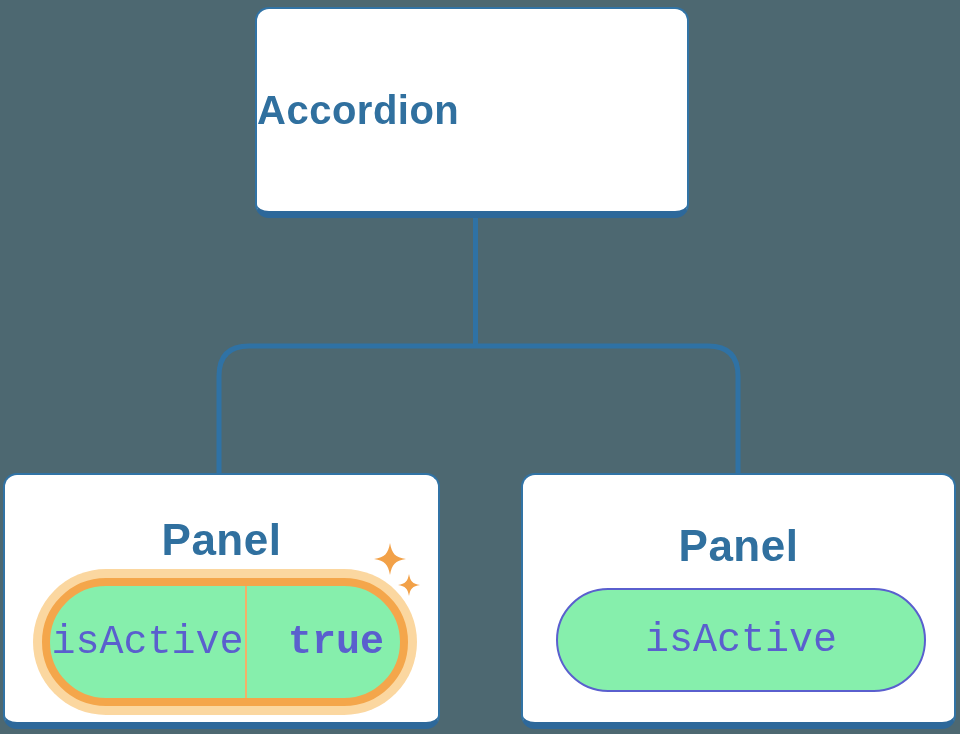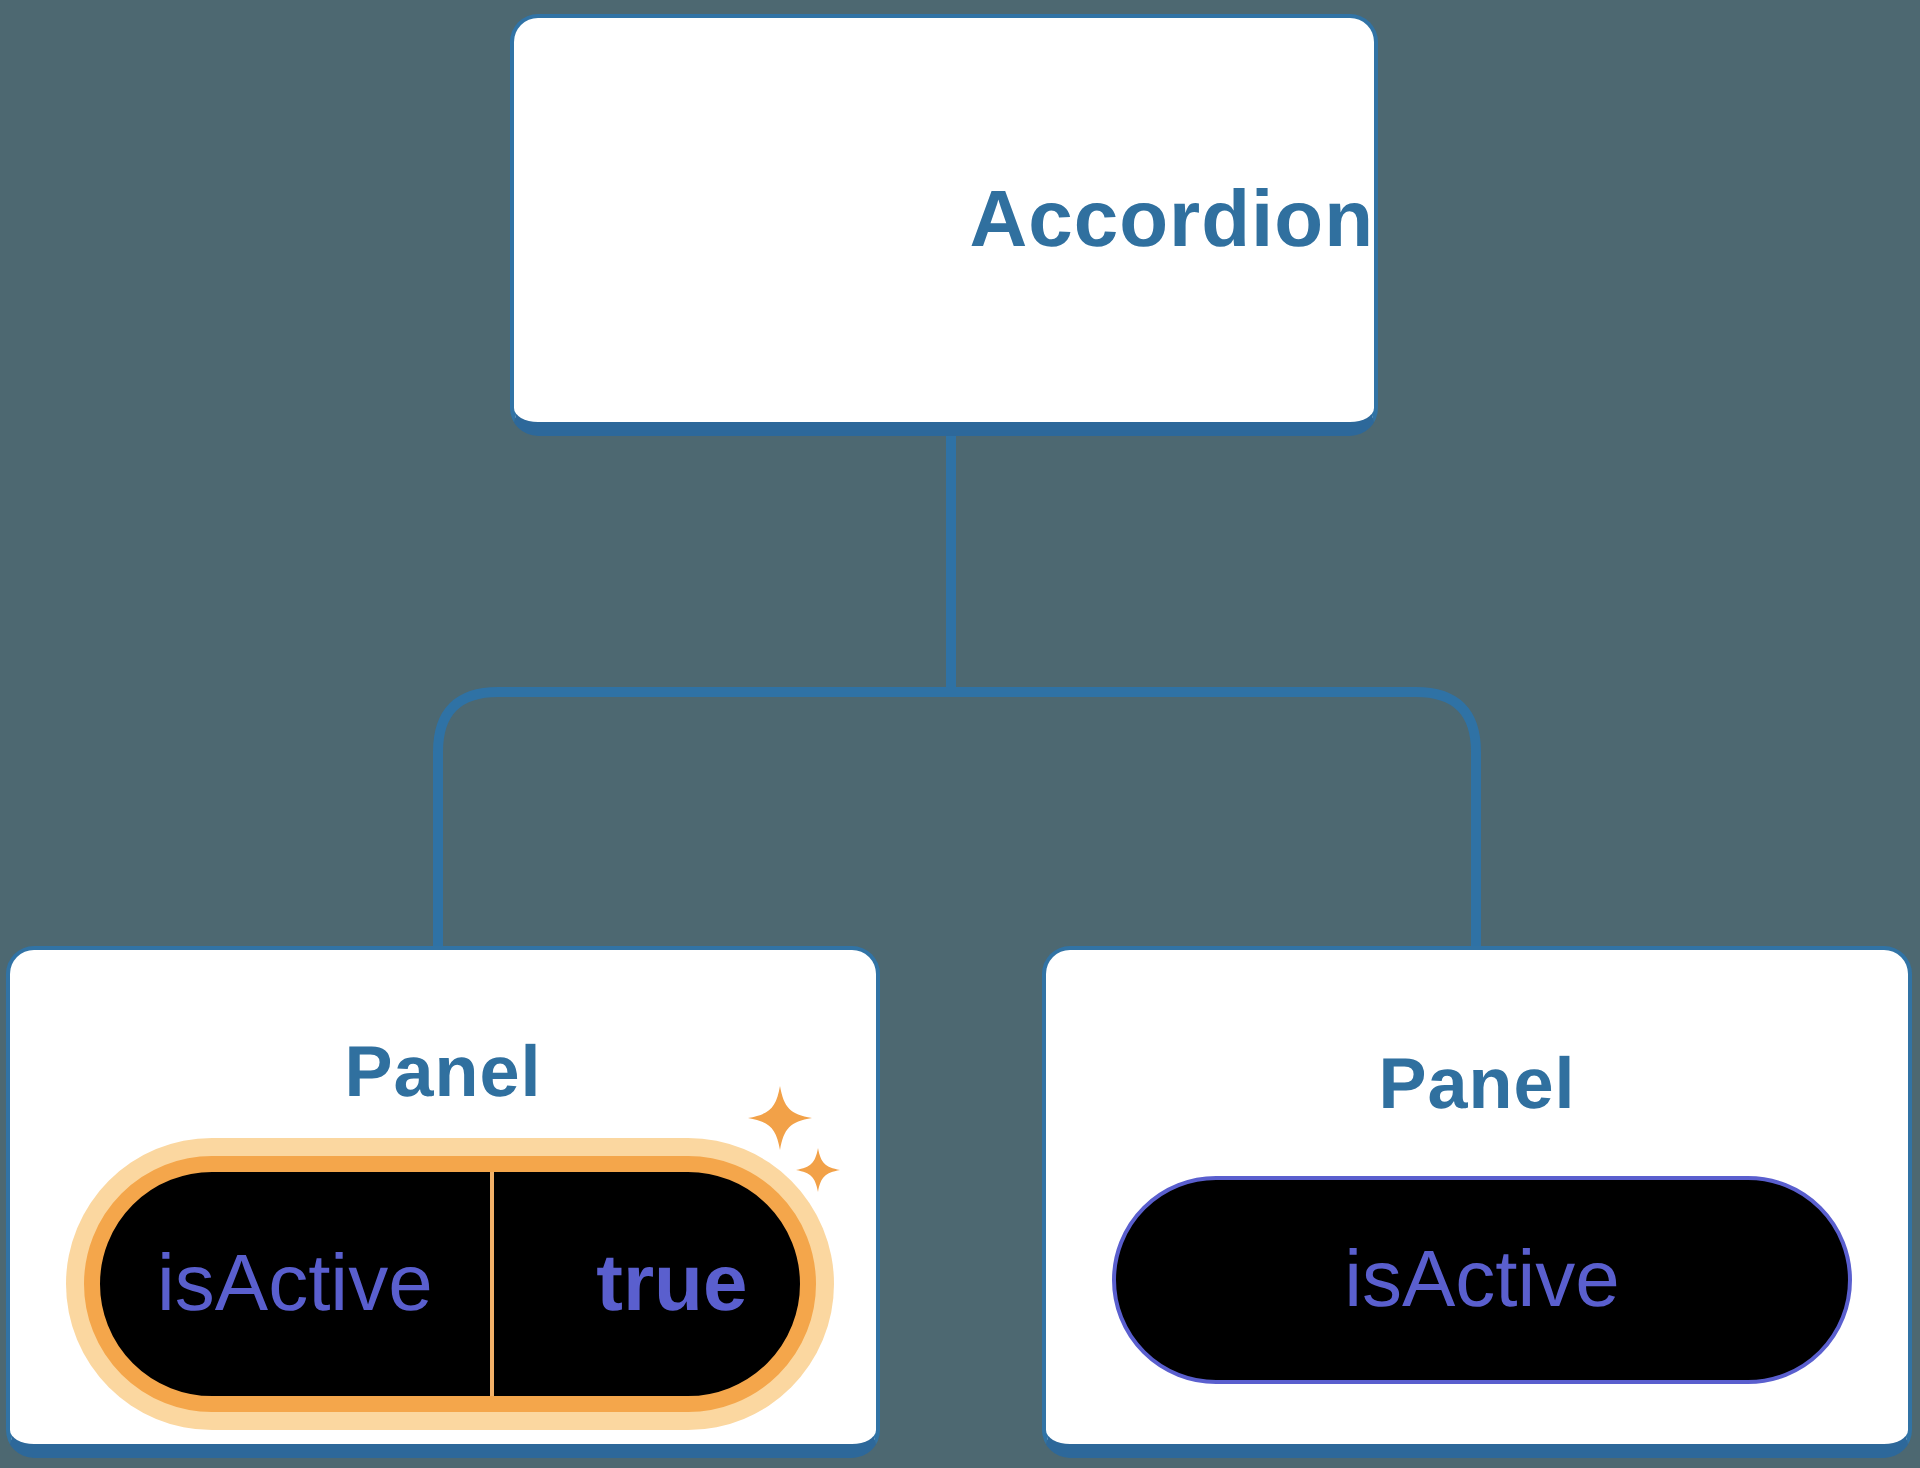--- a/index.html
+++ b/index.html
@@ -36,55 +36,56 @@
     box-sizing: border-box;
     z-index: 2;
   }
   .node-root {
     left: 255px;
     top: 7px;
     width: 434px;
     height: 211px;
     display: flex;
     align-items: center;
-    justify-content: flex-end;
+    justify-content: flex-start;
   }
   .node-root .node-label {
     color: #30709f;
     font-size: 40px;
     font-weight: 700;
     letter-spacing: 0.5px;
   }
   .node-panel {
     top: 473px;
     width: 437px;
     height: 256px;
   }
   .node-panel-left  { left: 3px; }
   .node-panel-right { left: 521px; width: 435px; }
   .panel-title {
     position: absolute;
     left: 0;
     right: 0;
     text-align: center;
     color: #30709f;
-    font-size: 36px;
+    font-size: 44px;
     font-weight: 700;
     letter-spacing: 0.5px;
   }
   .node-panel-left  .panel-title { top: 40px; }
   .node-panel-right .panel-title { top: 46px; }
 
   .state-pill {
     position: absolute;
     display: flex;
     box-sizing: border-box;
-    background: #000000;
+    background: #86efac;
     border-radius: 999px;
     overflow: hidden;
+    font-family: Liberation Mono, monospace;
   }
   .state-pill .cell {
     display: flex;
     align-items: center;
     justify-content: center;
     font-size: 40px;
     color: #5a5fce;
   }
   .pill-highlighted {
     left: 37px;

